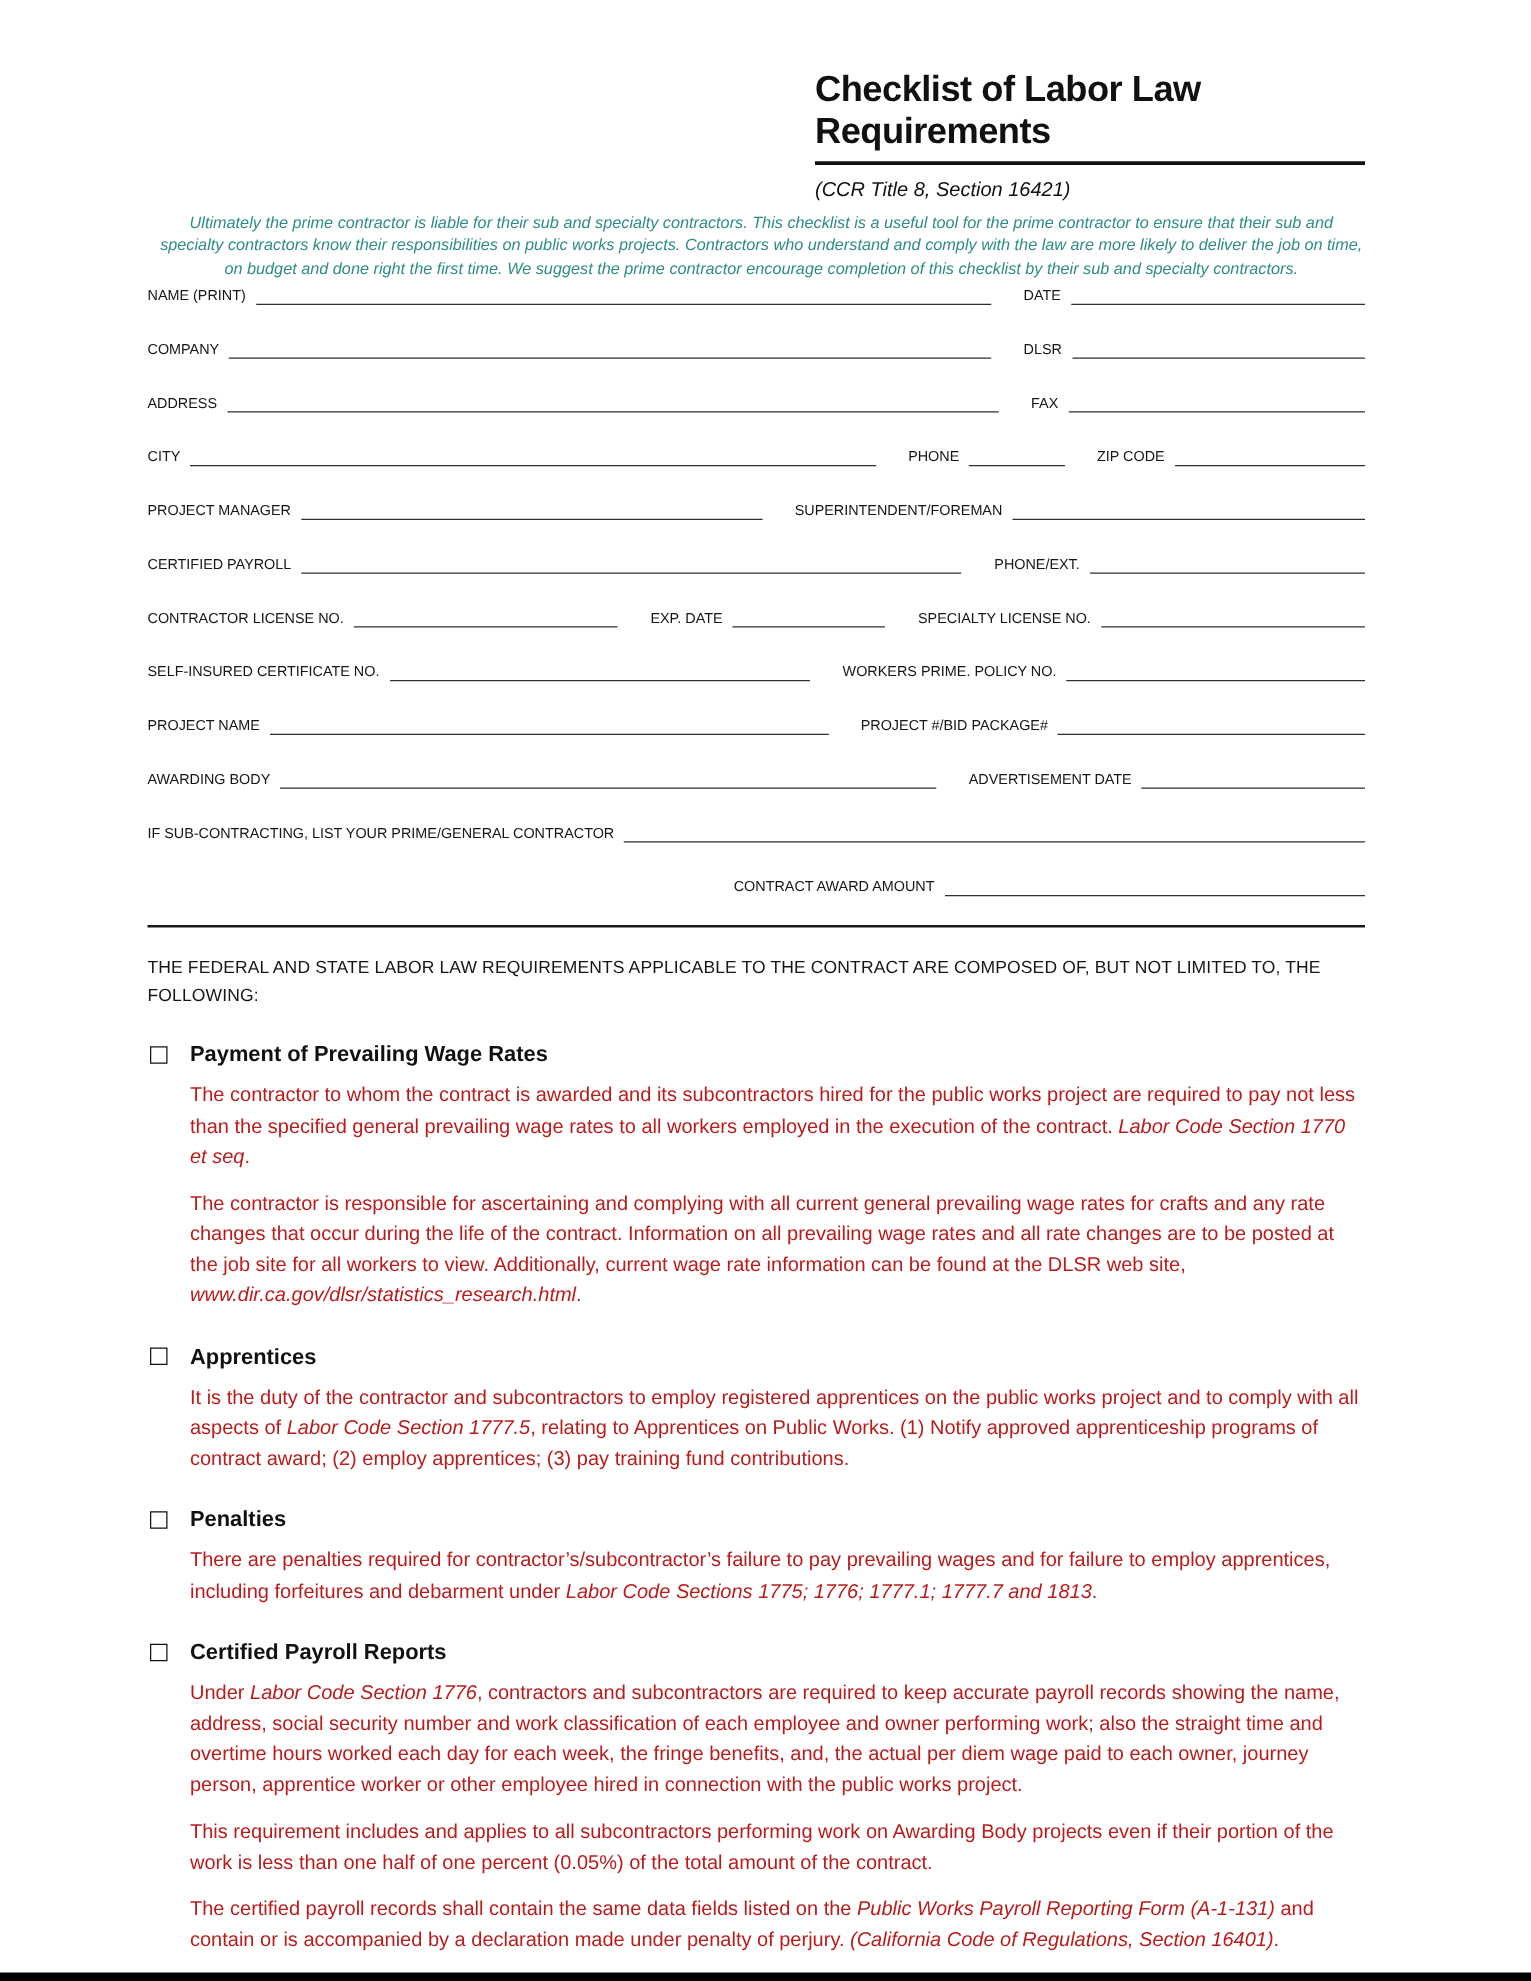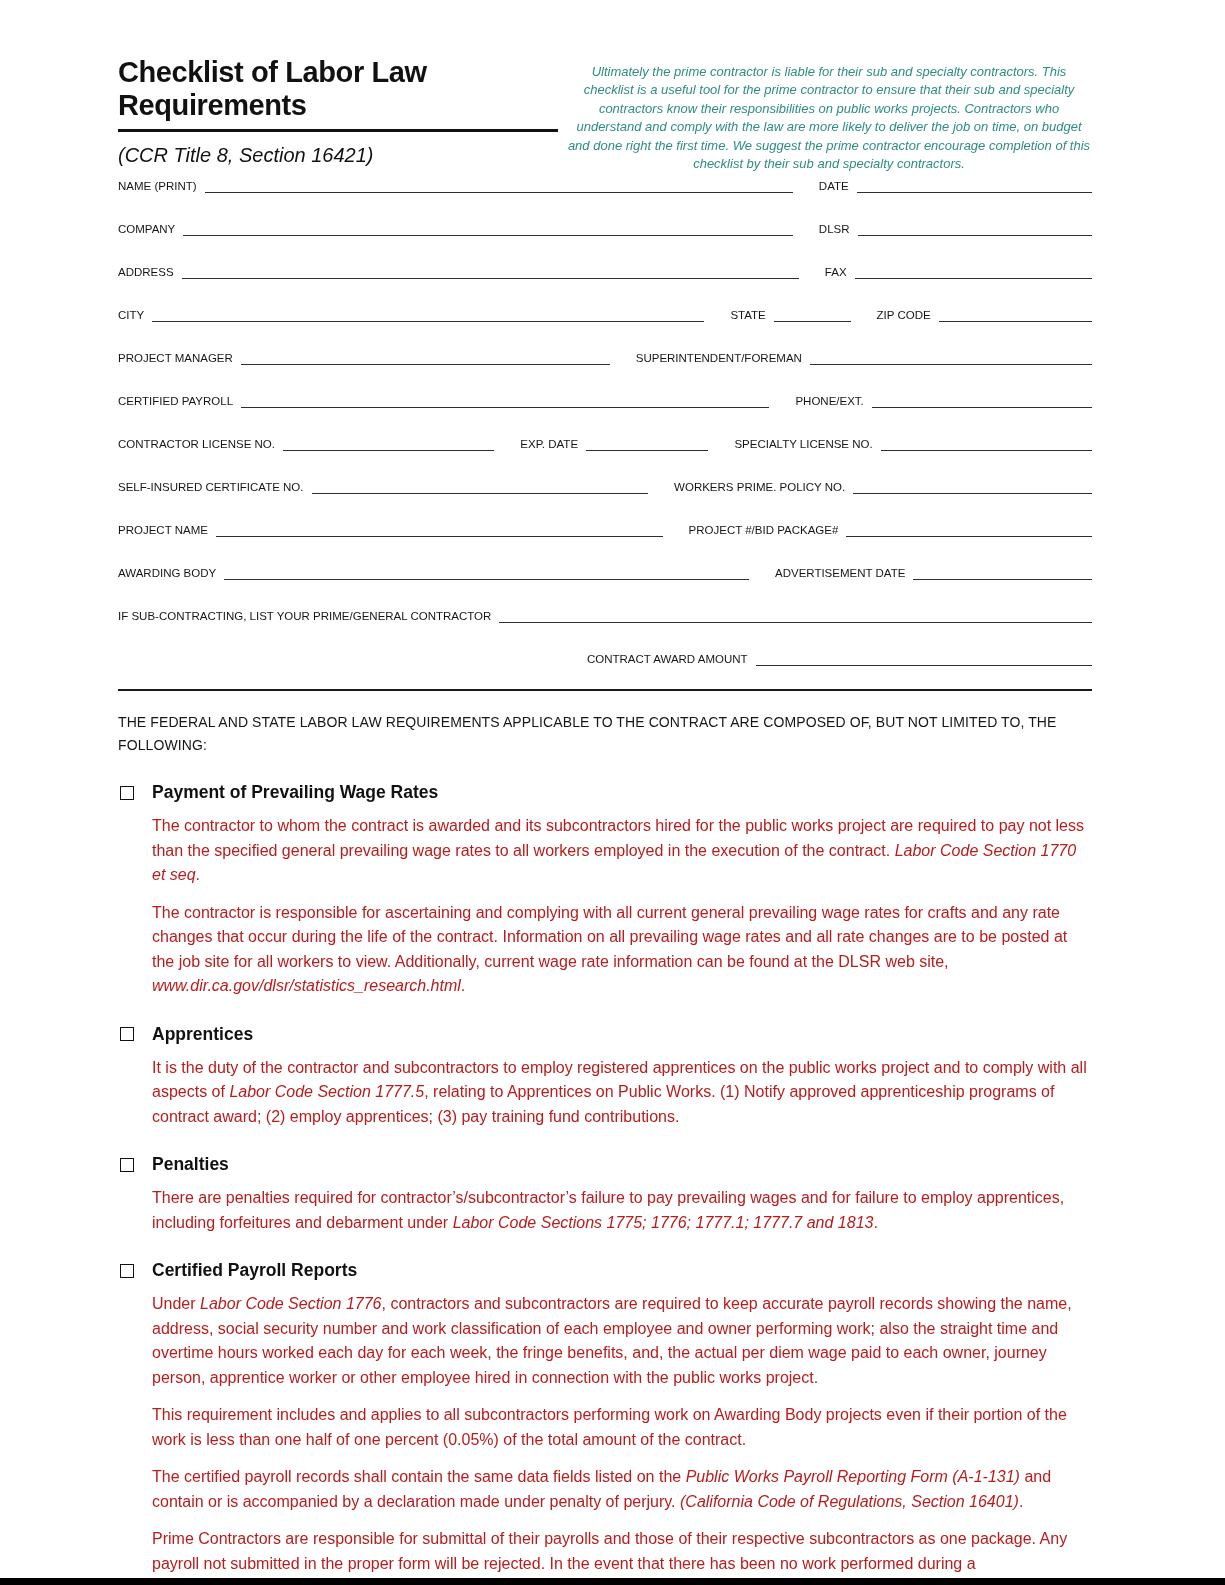--- a/index.html
+++ b/index.html
@@ -6,28 +6,28 @@
   html, body { background: #ffffff; }
   body {
     width: 1225px; height: 1585px;
     position: relative; overflow: hidden;
     font-family: "Liberation Sans", sans-serif;
     color: #1a1a1a;
   }
   .page { padding: 56px 133px 0 118px; }
 
   
-  .header { display: flex; align-items: flex-start; }
+  .header { display: flex; align-items: flex-end; flex-direction: column; }
   .header-left { width: 440px; flex: none; }
   .doc-title {
     font-size: 29px; font-weight: bold; letter-spacing: -0.4px;
     color: #111; display: inline-block;
     border-bottom: 3px solid #111; padding-bottom: 7px;
   }
-  .doc-subtitle { font-size: 20px; font-style: italic; margin-top: 12px; color: #111; }
+  .doc-subtitle { font-size: 16px; font-style: italic; margin-top: 12px; color: #111; }
   .intro {
     flex: 1; margin-left: 8px; margin-top: 7px;
     font-size: 13px; line-height: 18.4px; font-style: italic;
     text-align: center;
   }
 
   
   .form { }
   .form-row { display: flex; align-items: flex-end; height: 20px; margin-bottom: 23px; }
   .field-label { font-size: 11.5px; color: #161616; white-space: nowrap; margin-right: 8px; line-height: 14px; }
@@ -86,21 +86,21 @@
         </div>
         <div class="form-row">
           <span class="field-label">ADDRESS</span>
           <span class="field-line" style="flex-grow: 5.2;"></span>
           <span class="field-label">FAX</span>
           <span class="field-line" style="flex-grow: 2;"></span>
         </div>
         <div class="form-row">
           <span class="field-label">CITY</span>
           <span class="field-line" style="flex-grow: 5.4;"></span>
-          <span class="field-label">STATE</span>
+          <span class="field-label">PHONE</span>
           <span class="field-line" style="flex-grow: 0.75;"></span>
           <span class="field-label">ZIP CODE</span>
           <span class="field-line" style="flex-grow: 1.5;"></span>
         </div>
         <div class="form-row">
           <span class="field-label">PROJECT MANAGER</span>
           <span class="field-line" style="flex-grow: 3.4;"></span>
           <span class="field-label">SUPERINTENDENT/FOREMAN</span>
           <span class="field-line" style="flex-grow: 2.6;"></span>
         </div>

